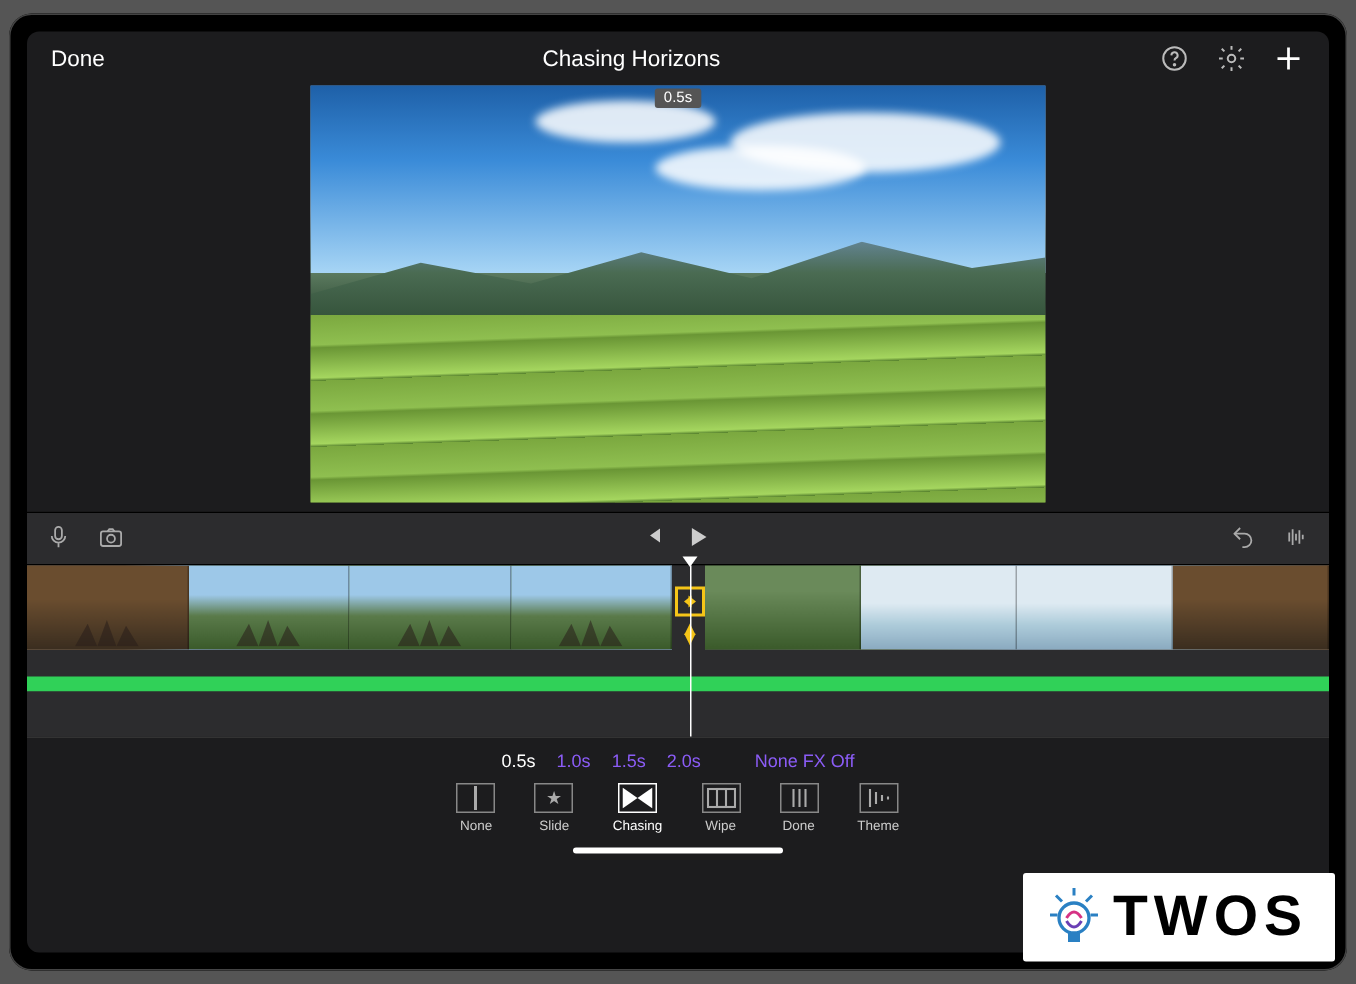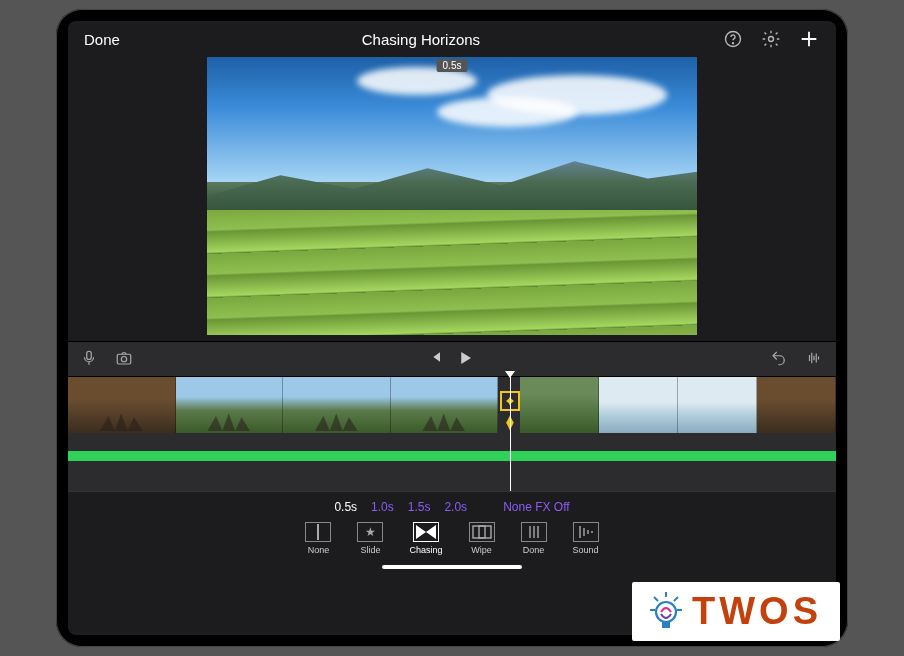--- a/index.html
+++ b/index.html
@@ -1,17 +1,17 @@
 <!DOCTYPE html>
 <html><head>
 <meta charset="utf-8">
 <style>
   * { margin: 0; padding: 0; box-sizing: border-box; font-family: -apple-system, "Helvetica Neue", Arial, sans-serif; }
   body { width: 904px; height: 656px; background: #555; display: flex; align-items: center; justify-content: center; }
-  .ipad-frame { width: 792px; height: 638px; background: #000; border-radius: 26px; padding: 12px; position: relative; box-shadow: inset 0 0 0 1px #444; }
+  .ipad-frame { width: 892px; height: 638px; background: #000; border-radius: 15px; padding: 12px; position: relative; box-shadow: inset 0 0 0 1px #444; }
   .screen { width: 100%; height: 100%; background: #1c1c1e; border-radius: 8px; overflow: hidden; display: flex; flex-direction: column; position: relative; }
 
   
   .header { height: 36px; display: flex; align-items: center; padding: 0 16px; color: #fff; font-size: 15px; }
   .header .title { flex: 1; text-align: center; font-weight: 500; }
   .header-right { display: flex; gap: 16px; align-items: center; }
   .hicon { width: 22px; height: 22px; display: flex; align-items: center; justify-content: center; color: #bbb; cursor: pointer; }
 
   
   .preview-area { height: 284px; background: #1c1c1e; display: flex; align-items: flex-start; justify-content: center; position: relative; }
@@ -63,21 +63,21 @@
   .duration-row .active { color: #fff; font-weight: 500; }
   .duration-row .inactive { color: #8b5cf6; }
   .transition-row { display: flex; gap: 26px; margin-top: 8px; }
   .trans-btn { display: flex; flex-direction: column; align-items: center; gap: 3px; cursor: pointer; font-size: 9px; color: #ccc; }
   .trans-btn.active { color:#fff; }
   .trans-btn.active .ticon { border-color:#fff; color:#fff; }
   .ticon { width: 26px; height: 20px; border: 1px solid #888; display: flex; align-items: center; justify-content: center; font-size: 12px; color:#aaa; position:relative; }
   .home-indicator { width: 140px; height: 4px; background: #fff; border-radius: 3px; margin-top: 10px; }
 
   
-  .twos-logo { position: absolute; right: 8px; bottom: 6px; background: #fff; padding: 8px 18px; display: flex; align-items: center; gap: 10px; font-weight: 900; color: #c2410c; font-size: 38px; letter-spacing: 4px; border-radius: 2px; font-family: Arial Black, Arial, sans-serif; }
+  .twos-logo { position: absolute; right: 8px; bottom: 6px; background: #fff; padding: 8px 18px; display: flex; align-items: center; gap: 10px; font-weight: 900; color: #000000; font-size: 38px; letter-spacing: 4px; border-radius: 2px; font-family: Arial Black, Arial, sans-serif; }
   .bulb { width: 32px; height: 40px; position: relative; }
   .bulb .rays line { stroke: #2a80c3; stroke-width: 2; }
   .done-btn { cursor:pointer; color:#fff; }
 </style>
 </head>
 <body>
 
 <div class="ipad-frame">
   <div class="screen">
 
@@ -245,21 +245,21 @@
         </div>
         <div class="trans-btn">
           <div class="ticon">
               <svg width="20" height="14" stroke="#aaa" stroke-width="1.4">
                 <line x1="4" y1="1" x2="4" y2="13"></line>
                 <line x1="8" y1="3" x2="8" y2="11"></line>
                 <line x1="12" y1="5" x2="12" y2="9"></line>
                 <line x1="16" y1="6" x2="16" y2="8"></line>
               </svg>
             </div>
-          <span>Sound</span>
+          <span>Theme</span>
         </div>
       </div>
       <div class="home-indicator"></div>
     </div>
 
   </div>
 
   <div class="twos-logo">
     <span class="bulb">
       <svg viewBox="0 0 32 40" width="32" height="40">

